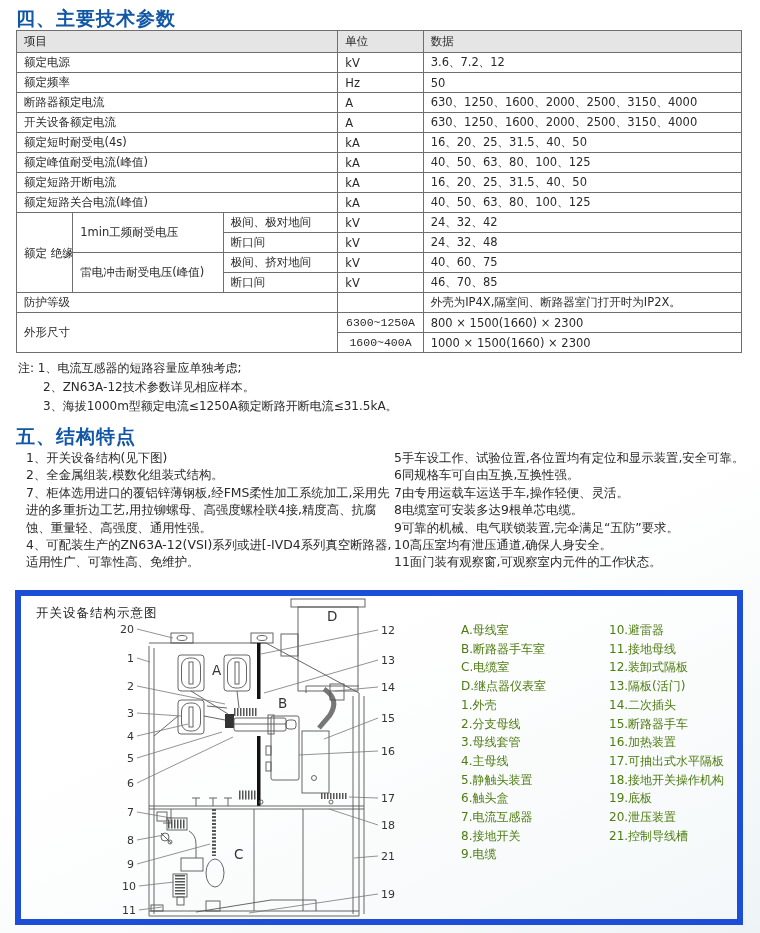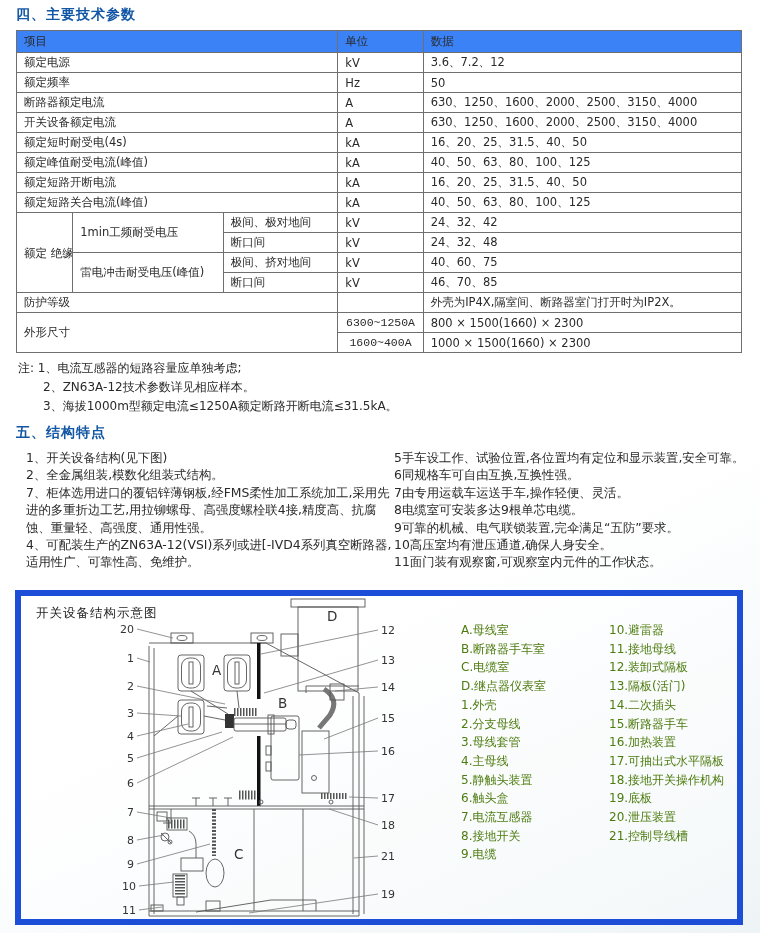--- a/index.html
+++ b/index.html
@@ -4,28 +4,28 @@
 <style>
   * { margin:0; padding:0; box-sizing:border-box; }
   html,body { width:760px; height:933px; }
   body {
     position:relative;
     font-family:"DejaVu Sans","Liberation Sans",sans-serif;
     background:linear-gradient(155deg,#ffffff 62%,#eef4f6 100%);
     color:#222;
     overflow:hidden;
   }
-  .sec-heading { position:absolute; left:16px; font-size:14px; font-weight:bold; color:#1257a5; letter-spacing:1px;font-family:Liberation Mono, monospace; }
+  .sec-heading { position:absolute; left:16px; font-size:19px; font-weight:bold; color:#1257a5; letter-spacing:1px;font-family:Liberation Mono, monospace; }
   #heading4 { top:6px; }
   #heading5 { top:424px; }
 
   
   #params-table { position:absolute; left:16px; top:30px; width:726px; border-collapse:collapse; table-layout:fixed; font-size:11.5px; color:#2a2a2a; }
   #params-table td { border:1px solid #6f6f6f; height:20px; padding:1px 7px; overflow:hidden; white-space:nowrap; }
-  #params-table tr.hdr td { background:#3b82f6; height:22px; }
+  #params-table tr.hdr td { background:#e5e5e5; height:22px; }
   td.unit { text-align:left; padding:1px 2px; }
   td.val  { padding-left:14px; }
   td.grp  { text-align:center; white-space:normal; padding:1px 3px; line-height:14px; }
   td.range{ text-align:center;font-family:Liberation Mono, monospace; }
 
   
   #notes { position:absolute; left:18px; top:359px; font-size:12px; line-height:19px; color:#2a2a2a; }
   #notes .cont { margin-left:25px; }
 
   

